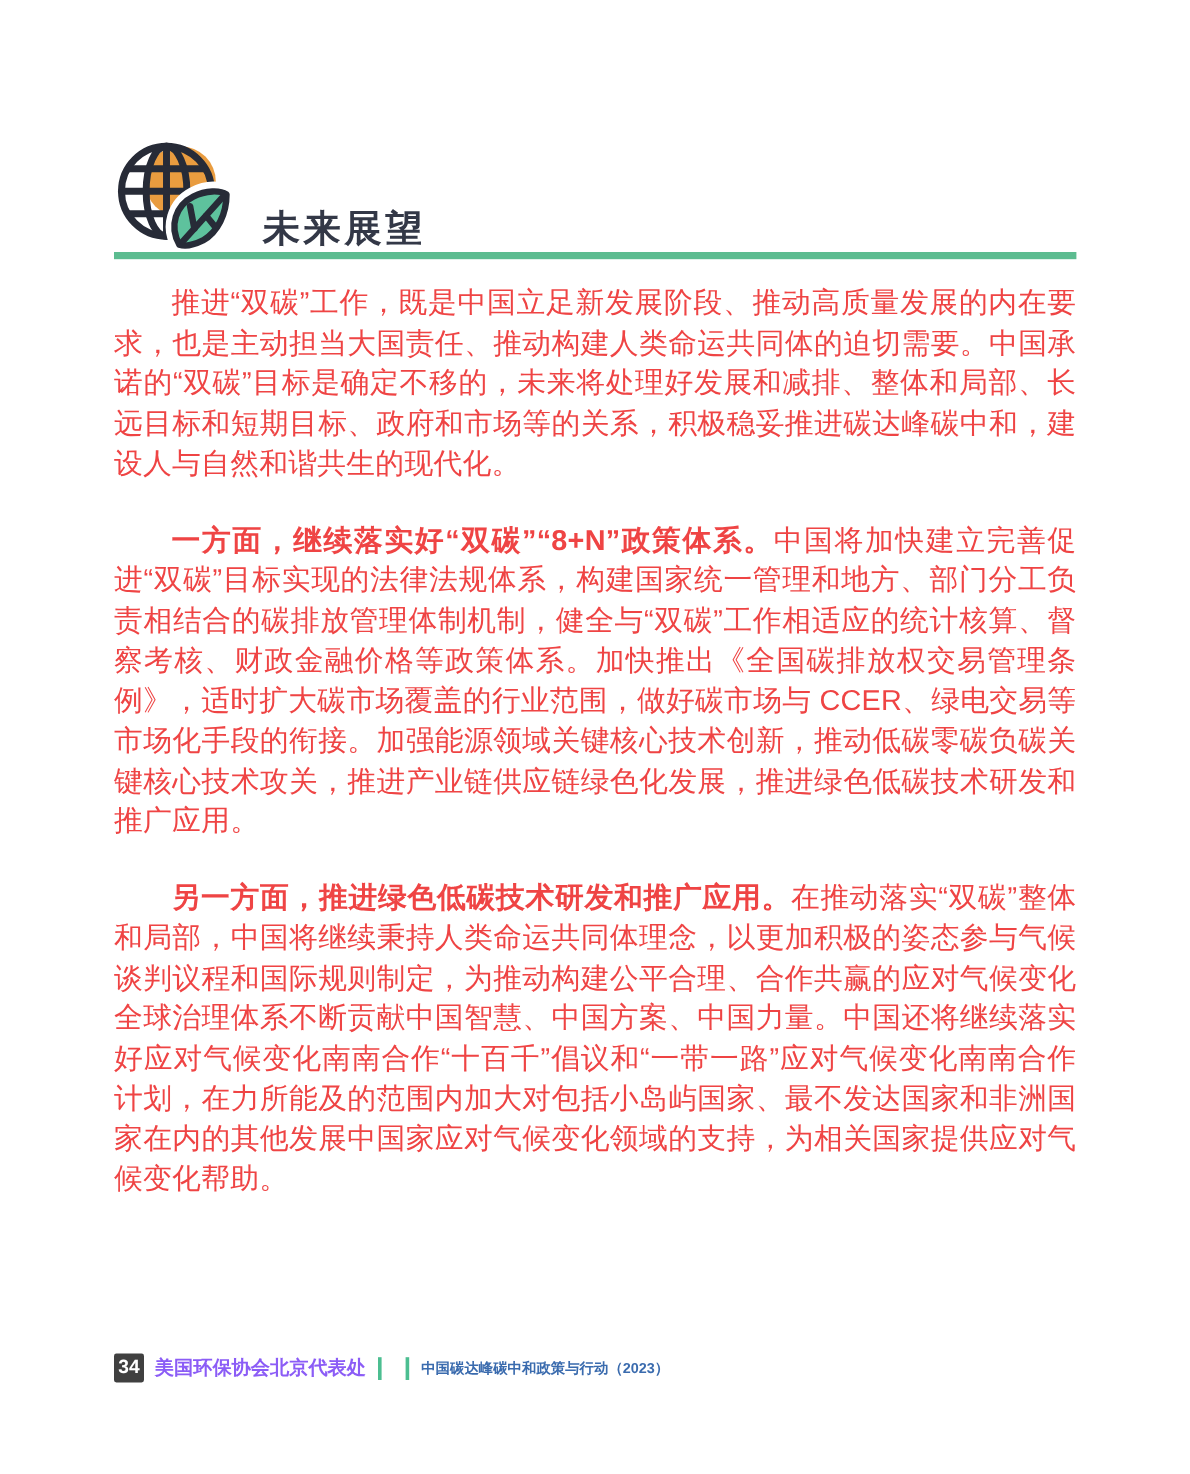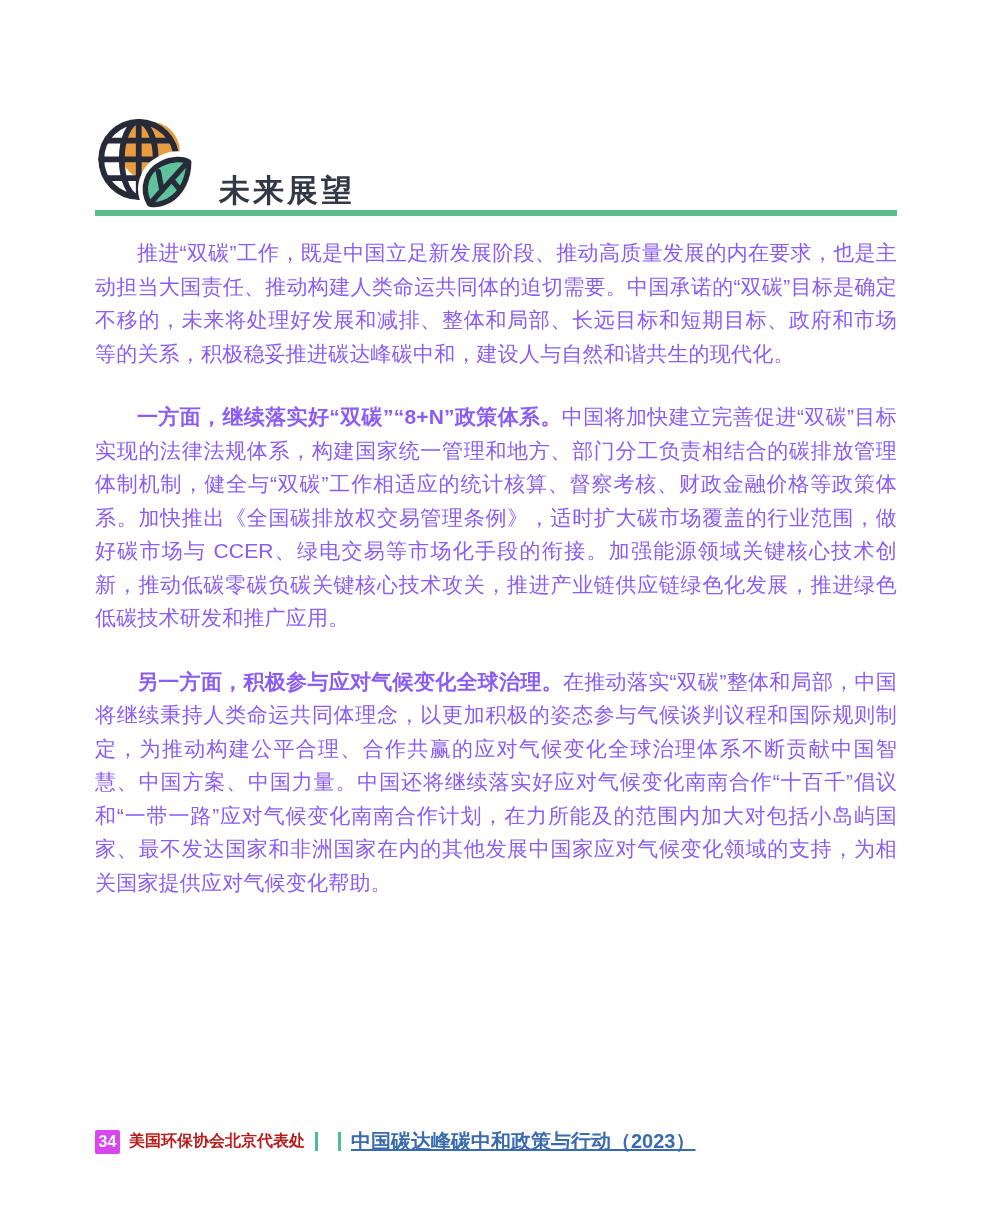--- a/index.html
+++ b/index.html
@@ -38,63 +38,62 @@
     left: 95px; right: 95px; top: 210px;
     height: 6px;
     background: #5cbc90;
   }
   
   .body-text {
     position: absolute;
     left: 95px; right: 95px; top: 236px;
   }
   .body-text p {
-    font-size: 21px;
+    font-size: 24px;
     line-height: 33.5px;
     text-align: justify;
     text-indent: 2em;
-    color: #8b5cf6;
+    color: #ef4444;
     margin-bottom: 30px;
     letter-spacing: 0.2px;
   }
   .body-text p b { font-weight: 700; }
   
   .page-footer {
     position: absolute;
     left: 95px; top: 1128px;
     display: flex; align-items: center;
     white-space: nowrap;
   }
   .page-num-badge {
     display: inline-flex;
     align-items: center; justify-content: center;
     width: 25px; height: 24px;
-    background: #d946ef;
+    background: #404040;
     border-radius: 2px;
     color: #ffffff;
     font-size: 16px;
     font-weight: 700;
     margin-right: 9px;
   }
   .footer-org {
     font-size: 16px;
     font-weight: 700;
-    color: #b91c1c;
+    color: #8b5cf6;
   }
   .footer-sep {
     display: inline-block;
     width: 3px; height: 19px;
     background: #4cbe91;
     margin: 0 10px;
   }
   .footer-report {
-    font-size: 20px;
+    font-size: 12px;
     font-weight: 700;
     color: #3a6bae;
-    text-decoration: underline;
   }
 </style>
 </head>
 <body>
 
 <div class="page">
 
   <div class="section-header">
     <div class="header-icon">
       <svg viewBox="0 0 112 112" width="100" height="100" aria-hidden="true">
@@ -120,21 +119,21 @@
         </g>
       </svg>
     </div>
     <h1 class="section-title">未来展望</h1>
   </div>
   <div class="header-rule"></div>
 
   <main class="body-text">
     <p><b></b><span>推进“双碳”工作，既是中国立足新发展阶段、推动高质量发展的内在要求，也是主动担当大国责任、推动构建人类命运共同体的迫切需要。中国承诺的“双碳”目标是确定不移的，未来将处理好发展和减排、整体和局部、长远目标和短期目标、政府和市场等的关系，积极稳妥推进碳达峰碳中和，建设人与自然和谐共生的现代化。</span></p>
     <p><b>一方面，继续落实好“双碳”“8+N”政策体系。</b><span>中国将加快建立完善促进“双碳”目标实现的法律法规体系，构建国家统一管理和地方、部门分工负责相结合的碳排放管理体制机制，健全与“双碳”工作相适应的统计核算、督察考核、财政金融价格等政策体系。加快推出《全国碳排放权交易管理条例》，适时扩大碳市场覆盖的行业范围，做好碳市场与 CCER、绿电交易等市场化手段的衔接。加强能源领域关键核心技术创新，推动低碳零碳负碳关键核心技术攻关，推进产业链供应链绿色化发展，推进绿色低碳技术研发和推广应用。</span></p>
-    <p><b>另一方面，积极参与应对气候变化全球治理。</b><span>在推动落实“双碳”整体和局部，中国将继续秉持人类命运共同体理念，以更加积极的姿态参与气候谈判议程和国际规则制定，为推动构建公平合理、合作共赢的应对气候变化全球治理体系不断贡献中国智慧、中国方案、中国力量。中国还将继续落实好应对气候变化南南合作“十百千”倡议和“一带一路”应对气候变化南南合作计划，在力所能及的范围内加大对包括小岛屿国家、最不发达国家和非洲国家在内的其他发展中国家应对气候变化领域的支持，为相关国家提供应对气候变化帮助。</span></p>
+    <p><b>另一方面，推进绿色低碳技术研发和推广应用。</b><span>在推动落实“双碳”整体和局部，中国将继续秉持人类命运共同体理念，以更加积极的姿态参与气候谈判议程和国际规则制定，为推动构建公平合理、合作共赢的应对气候变化全球治理体系不断贡献中国智慧、中国方案、中国力量。中国还将继续落实好应对气候变化南南合作“十百千”倡议和“一带一路”应对气候变化南南合作计划，在力所能及的范围内加大对包括小岛屿国家、最不发达国家和非洲国家在内的其他发展中国家应对气候变化领域的支持，为相关国家提供应对气候变化帮助。</span></p>
   </main>
 
   <footer class="page-footer">
     <span class="page-num-badge">34</span>
     <span class="footer-org">美国环保协会北京代表处</span>
     <span class="footer-sep"></span>
     <span class="footer-sep"></span>
     <span class="footer-report">中国碳达峰碳中和政策与行动（2023）</span>
   </footer>
 

